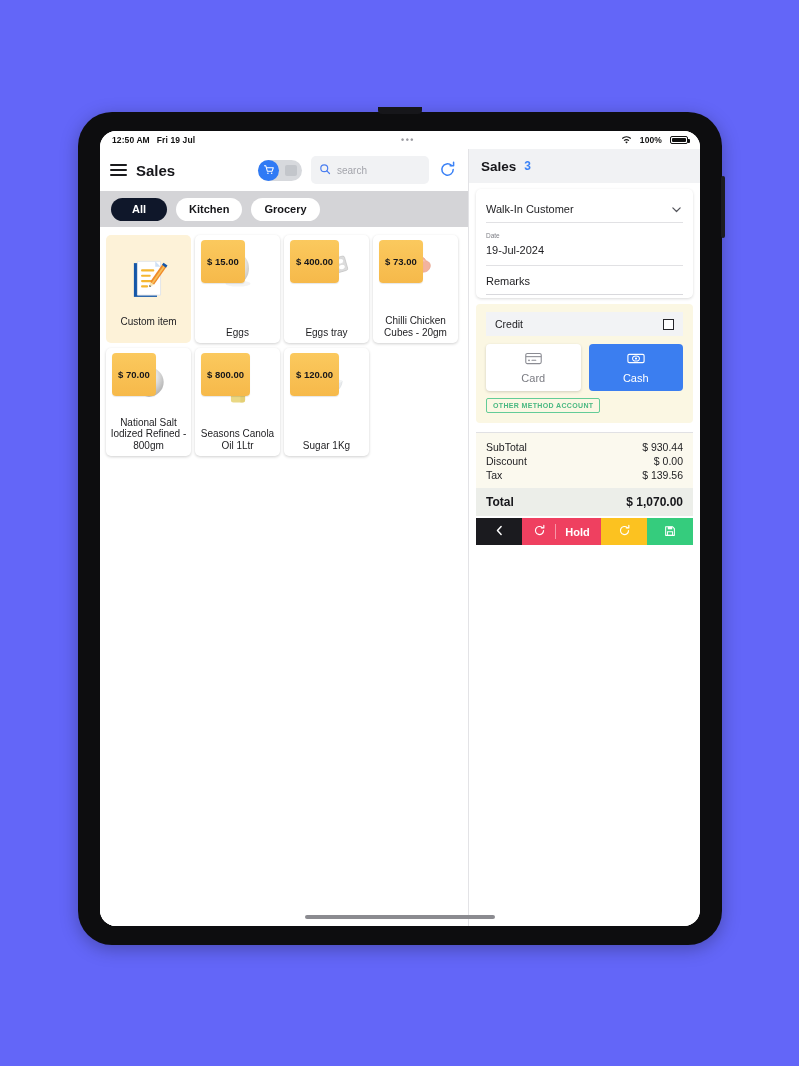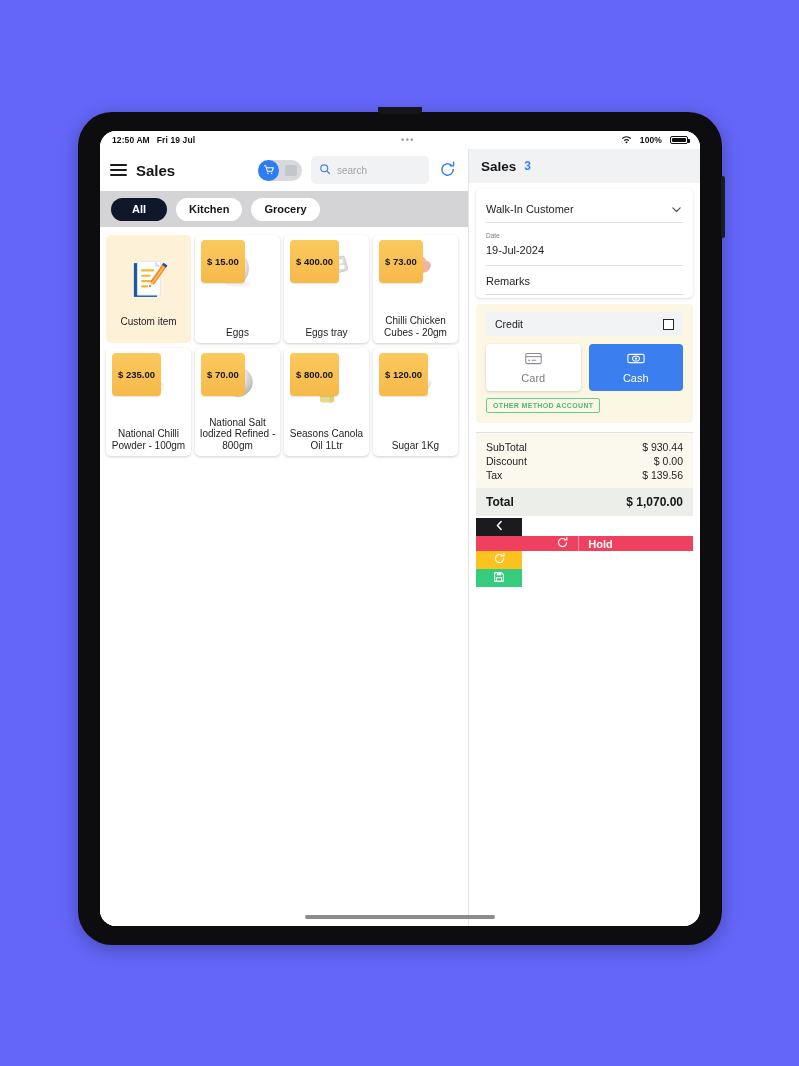--- a/index.html
+++ b/index.html
@@ -290,21 +290,21 @@
     background:#fbf9ee;
     padding: 7px 10px 6px 10px;
   }
   .trow { display:flex; justify-content:space-between; font-size:10.5px; color:#1d1d20; line-height:14px;}
   .total-bar {
     background:#eceee9;
     display:flex; justify-content:space-between;
     padding: 7px 10px;
     font-size:12px; font-weight:bold; color:#16161a;
   }
-  .action-bar { display:flex; height: 27px; margin-top:2px;flex-direction:column;}
+  .action-bar { display:flex; height: 27px; margin-top:2px;}
   .act {
     display:flex; align-items:center; justify-content:center;
     gap:9px; cursor:pointer;
   }
   .act.back { width:46px; background:#1b1b1f;}
   .act.hold { flex:1; background:#ef4060; color:#fff; font-size:11px; font-weight:bold;}
   .act.refresh2 { width:46px; background:#fcc220;}
   .act.save { width:46px; background:#35cc7d;}
   .vdiv { width:1px; height:15px; background:rgba(255,255,255,.45);}
 </style>
@@ -463,33 +463,20 @@
                     <path d="M10 16c3-7 12-9 16-4 4-6 14-5 16 1 5 1 7 6 4 10-2 4-9 5-13 3-4 4-12 4-16 0-5-1-9-6-7-10z"></path>
                     <path d="M14 19c2-4 7-5 9-2" fill="#f8c8b6" stroke="none"></path>
                     <path d="M32 13c3-3 8-2 9 1" fill="#f8c8b6" stroke="none"></path>
                     <path d="M22 27c3-3 9-3 11 0" fill="#f0a890" stroke="none"></path>
                   </g>
                 </svg>
               </div>
               <div class="pname">Chilli Chicken Cubes - 20gm</div>
             </div>
 
-            <div class="card">
-              <div class="price-tag">$ 235.00</div>
-              <div class="thumb">
-                <svg viewBox="0 0 60 48" width="48" height="40">
-                  <path d="M14 26c4-9 28-9 32 0-2 2-6 3-16 3s-14-1-16-3z" fill="#d9421b"></path>
-                  <path d="M17 23c4-6 22-6 26 0-3 1.6-6 2.2-13 2.2S20 24.6 17 23z" fill="#e85a2c"></path>
-                  <path d="M12 27h36c-1 9-8 14-18 14S13 36 12 27z" fill="#ffffff" stroke="#ddd" stroke-width=".8"></path>
-                  <ellipse cx="30" cy="27" rx="18" ry="3.4" fill="#f1f1f1"></ellipse>
-                  <path d="M12 27h36c-.3 2.6-1 5-2.2 7H14.2c-1.2-2-1.9-4.4-2.2-7z" fill="#f7f7f7" opacity=".4"></path>
-                </svg>
-              </div>
-              <div class="pname">National Chilli Powder - 100gm</div>
-            </div>
 
             <div class="card">
               <div class="price-tag">$ 70.00</div>
               <div class="thumb">
                 <svg viewBox="0 0 60 60" width="44" height="44">
                   <defs>
                       <radialGradient id="sg" cx="36%" cy="30%" r="70%">
                     <stop offset="0%" stop-color="#ffffff"></stop>
                         <stop offset="55%" stop-color="#e8e8e8"></stop>
                     <stop offset="100%" stop-color="#b9b9b9"></stop>

